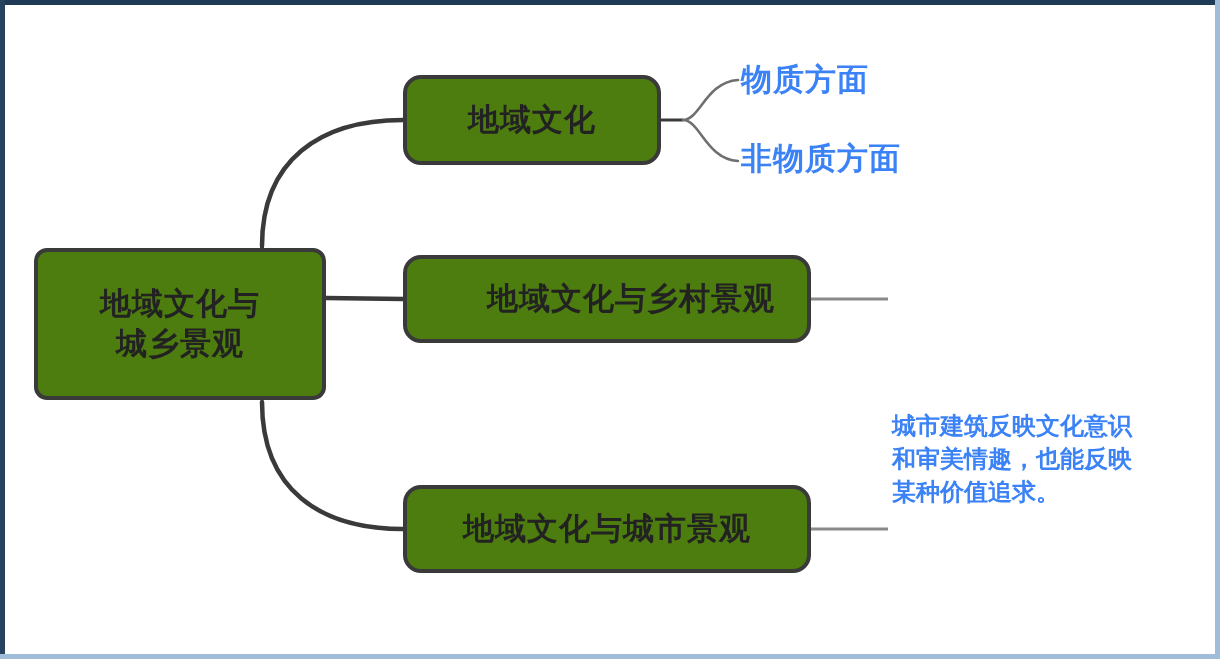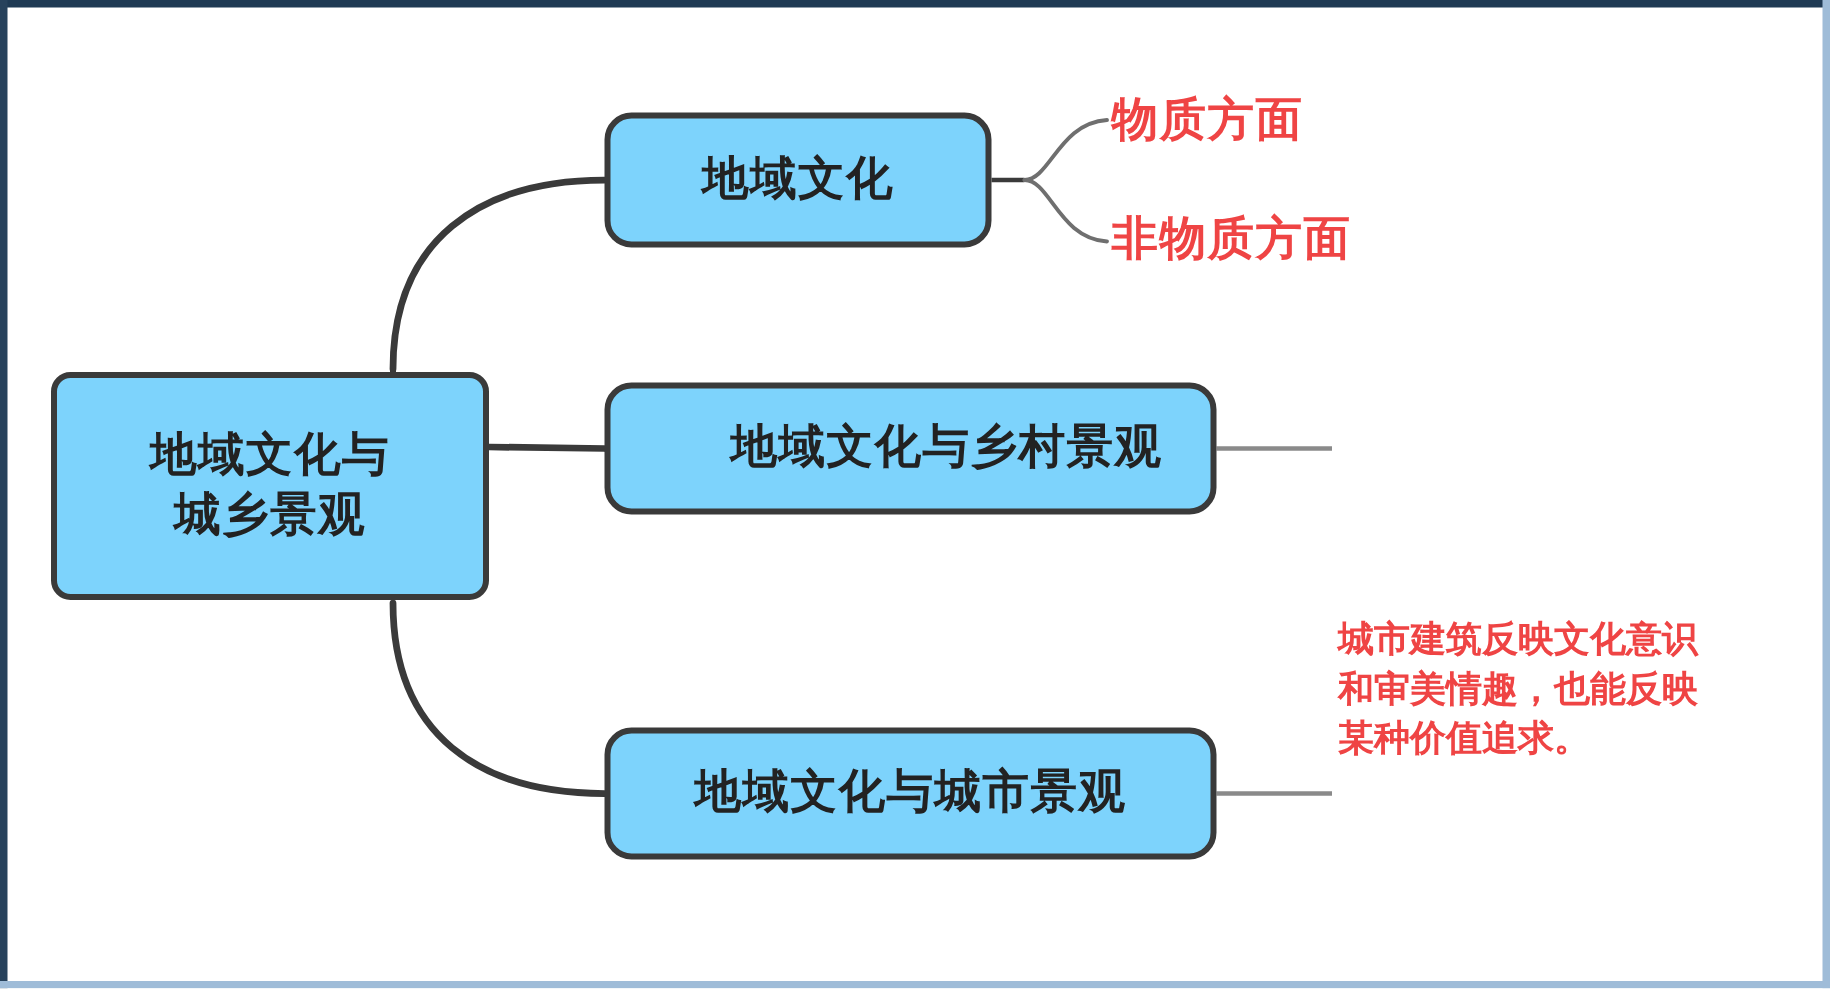--- a/index.html
+++ b/index.html
@@ -43,21 +43,21 @@
     position: absolute;
     top: 0;
     left: 0;
     width: 1220px;
     height: 659px;
   }
 
   .node {
     position: absolute;
     box-sizing: border-box;
-    background: #7dd3fc;
+    background: #4d7c0f;
     border: 4px solid #3a3a3a;
     border-radius: 18px;
     display: flex;
     align-items: center;
     justify-content: center;
     text-align: center;
     color: #222222;
     font-weight: bold;
     line-height: 1.28;
     letter-spacing: 1px;
@@ -88,21 +88,21 @@
   #node-urban {
     left: 403px;
     top: 485px;
     width: 408px;
     height: 88px;
     font-size: 31px;
   }
 
   .leaf-text {
     position: absolute;
-    color: #ef4444;
+    color: #3b82f6;
     font-weight: bold;
     letter-spacing: 1px;
     white-space: pre;
   }
   #leaf-material {
     left: 741px;
     top: 59px;
     font-size: 31px;
   }
   #leaf-nonmaterial {

